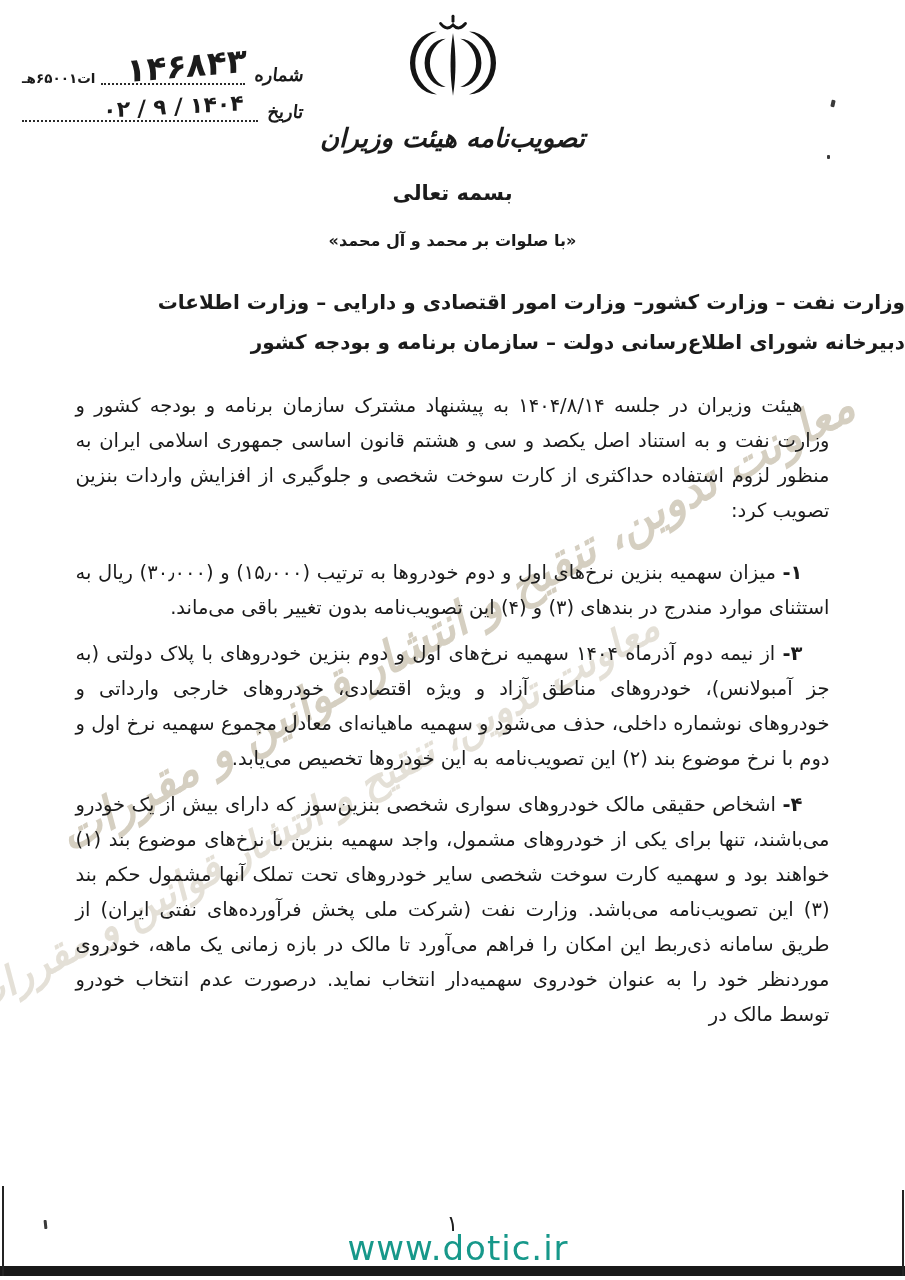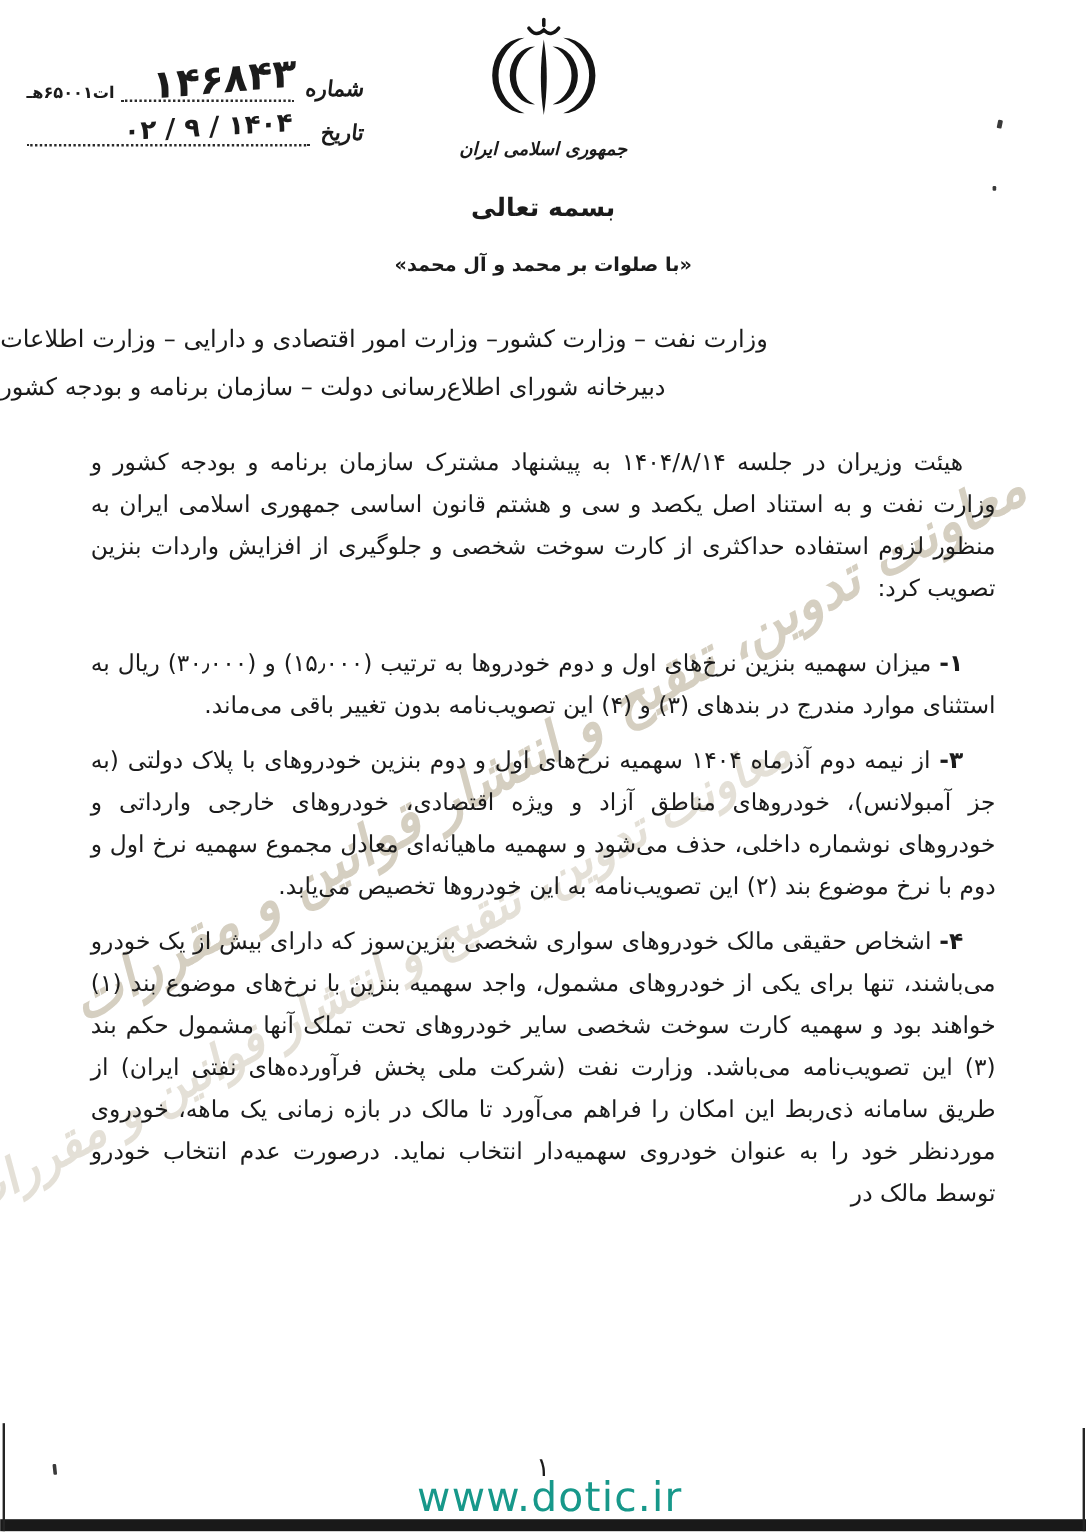--- a/index.html
+++ b/index.html
@@ -23,21 +23,21 @@
   
   .header-block{position:relative;text-align:center;padding-top:14px;z-index:1;}
   .emblem{display:inline-block;}
   .t-republic{font-size:15px;font-weight:bold;font-style:italic;margin-top:2px;letter-spacing:1px;}
   .t-president{font-size:44px;font-weight:bold;font-style:italic;margin-top:2px;line-height:1.15;}
   .t-doctype{font-size:26px;font-weight:bold;font-style:italic;margin-top:10px;}
   .t-besmele{font-size:21px;font-weight:bold;margin-top:28px;}
   .t-salawat{font-size:16px;font-weight:bold;margin-top:26px;}
 
   
-  .addressees{text-align:left;margin-top:32px;font-weight:normal;font-size:20px;
+  .addressees{text-align:right;margin-top:32px;font-weight:bold;font-size:20px;
               line-height:40px;position:relative;z-index:1;}
 
   
   .content{position:relative;z-index:1;width:760px;margin:26px auto 0;
            font-size:19.5px;line-height:35px;text-align:justify;}
   .content p{margin:3px;text-indent:27px;}
   .content p.gap-lg{margin-top:27px;}
   .content p.gap-sm{margin-top:11px;}
   .num{font-weight:bold;}
 
@@ -97,21 +97,21 @@
           <path d="M50 34 A36 36 0 0 0 50 100 A28 32 0 0 1 50 34 Z"></path>
           <path d="M70 34 A36 36 0 0 1 70 100 A28 32 0 0 0 70 34 Z"></path>
           <path d="M60 26 C55.5 54 55.5 84 60 112 C64.5 84 64.5 54 60 26 Z"></path>
         </g>
         <g fill="none" stroke="#141414" stroke-width="4" stroke-linecap="round">
           <path d="M43 13 q8 11 17 2 q8 9 17 -2"></path>
           <path d="M60 3 v7"></path>
         </g>
       </svg>
     </span>
-    <div class="t-republic">جمهوری اسلامی ایران</div>
+    <div class="t-doctype">تصویب‌نامه هیئت وزیران</div>
     <div class="t-besmele">بسمه تعالی</div>
     <div class="t-salawat">«با صلوات بر محمد و آل محمد»</div>
   </div>
 
   <div class="addressees">
     <div>وزارت نفت – وزارت کشور– وزارت امور اقتصادی و دارایی – وزارت اطلاعات</div>
     <div>دبیرخانه شورای اطلاع‌رسانی دولت – سازمان برنامه و بودجه کشور</div>
   </div>
 
   <div class="content">

